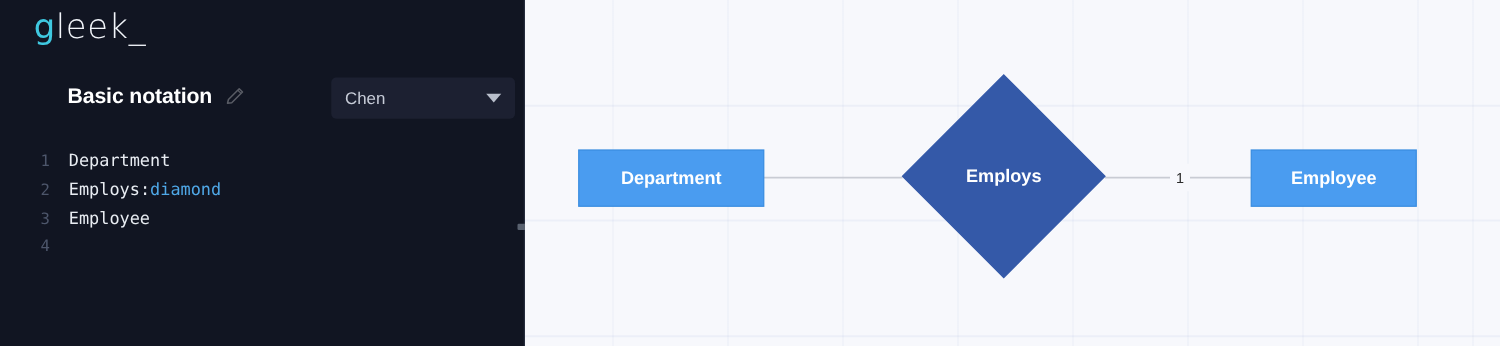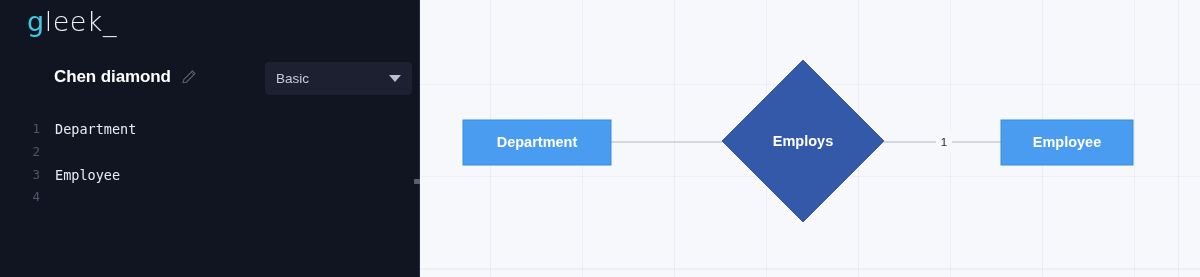--- a/index.html
+++ b/index.html
@@ -213,35 +213,35 @@
 </head>
 <body>
 
 <div id="app">
 
   <div id="editor-panel">
 
     <div id="logo"><span class="g">g</span><span class="rest">leek_</span></div>
 
     <div id="title-row">
-      <div id="doc-title">Chen diamond</div>
+      <div id="doc-title">Basic notation</div>
       <svg id="edit-pencil" viewBox="0 0 24 24">
         <path d="M4 19.5 L5 15.5 L16.5 4 L20 7.5 L8.5 19 Z" fill="none" stroke="#ffffff" stroke-width="1.6" stroke-linejoin="round"></path>
         <path d="M15 5.6 L18.4 9" fill="none" stroke="#ffffff" stroke-width="1.3"></path>
       </svg>
     </div>
 
     <div id="style-select">
-      <span id="style-select-value">Basic</span>
+      <span id="style-select-value">Chen</span>
       <span id="style-select-caret"></span>
     </div>
 
     <div id="code-area">
         <div class="code-line"><span class="ln">1</span><span class="code-text"><span class="tok-plain">Department</span></span></div>
-        <div class="code-line"><span class="ln">2</span></div>
+        <div class="code-line"><span class="ln">2</span><span class="code-text"><span class="tok-plain">Employs</span><span class="tok-punct">:</span><span class="tok-kw">diamond</span></span></div>
         <div class="code-line"><span class="ln">3</span><span class="code-text"><span class="tok-plain">Employee</span></span></div>
         <div class="code-line"><span class="ln">4</span></div>
       </div>
 
   </div>
 
   <div id="panel-edge"></div>
   <div id="divider"></div>
   <div id="divider-grip"></div>
 

